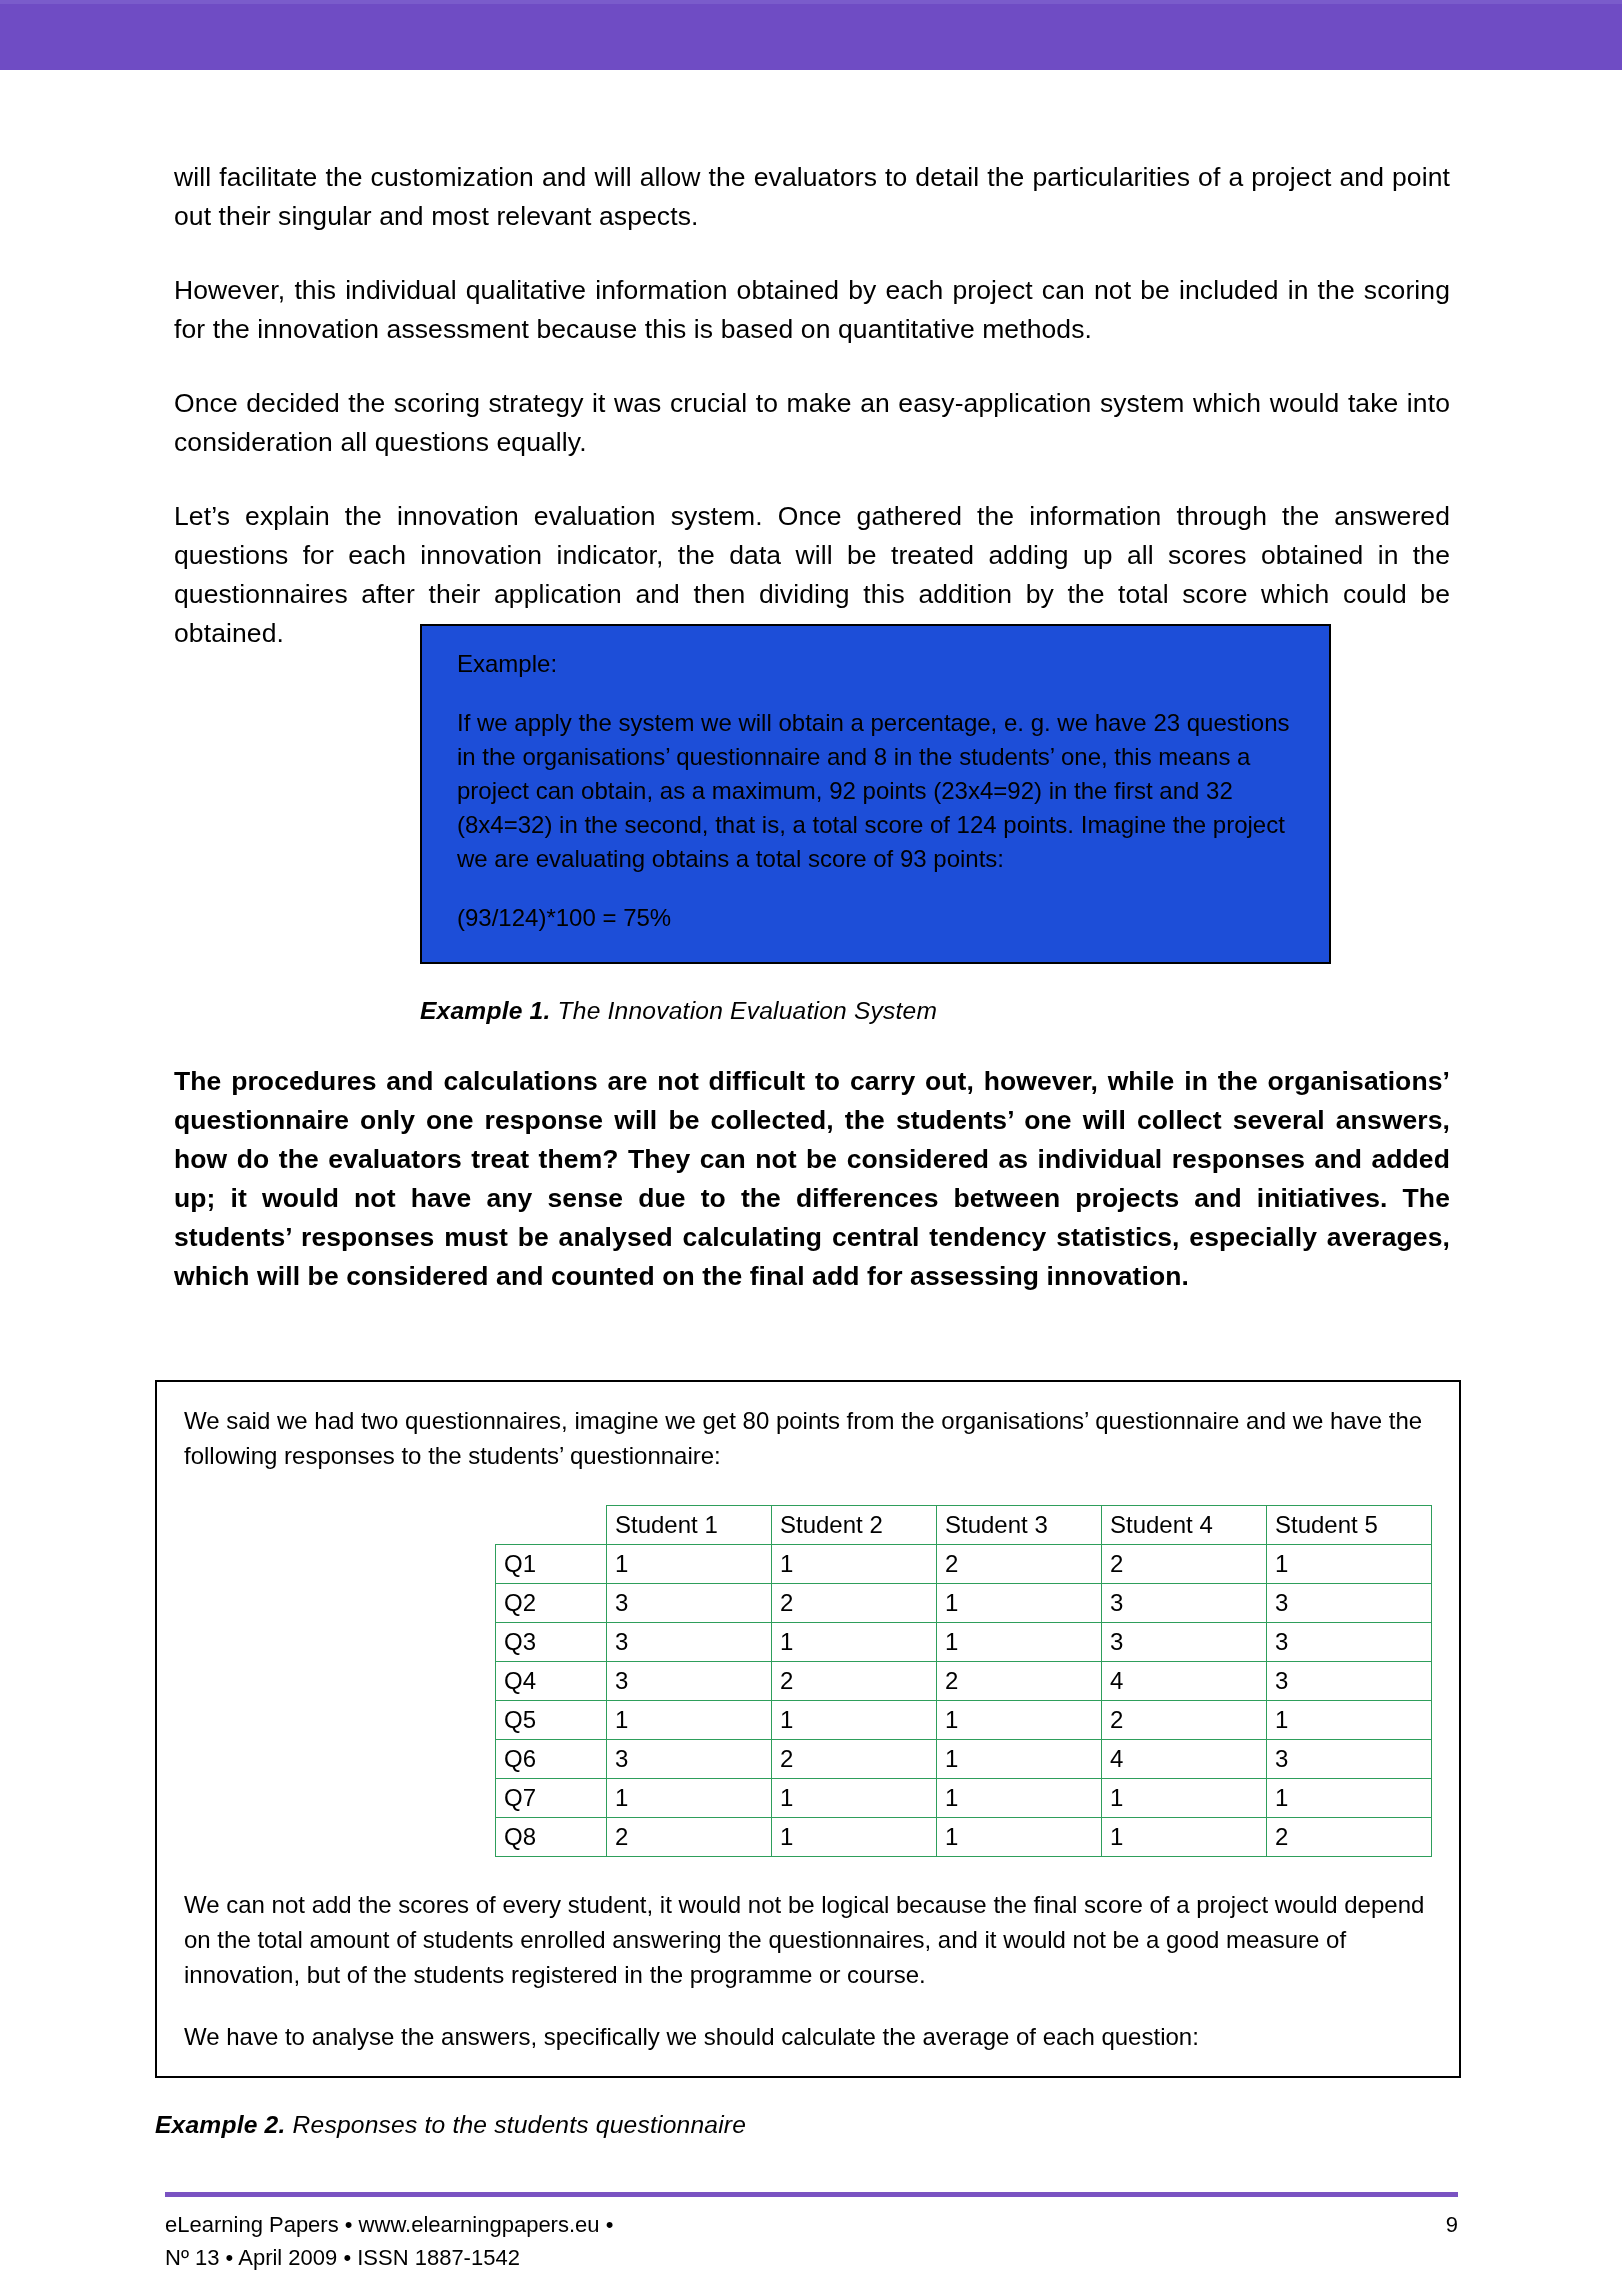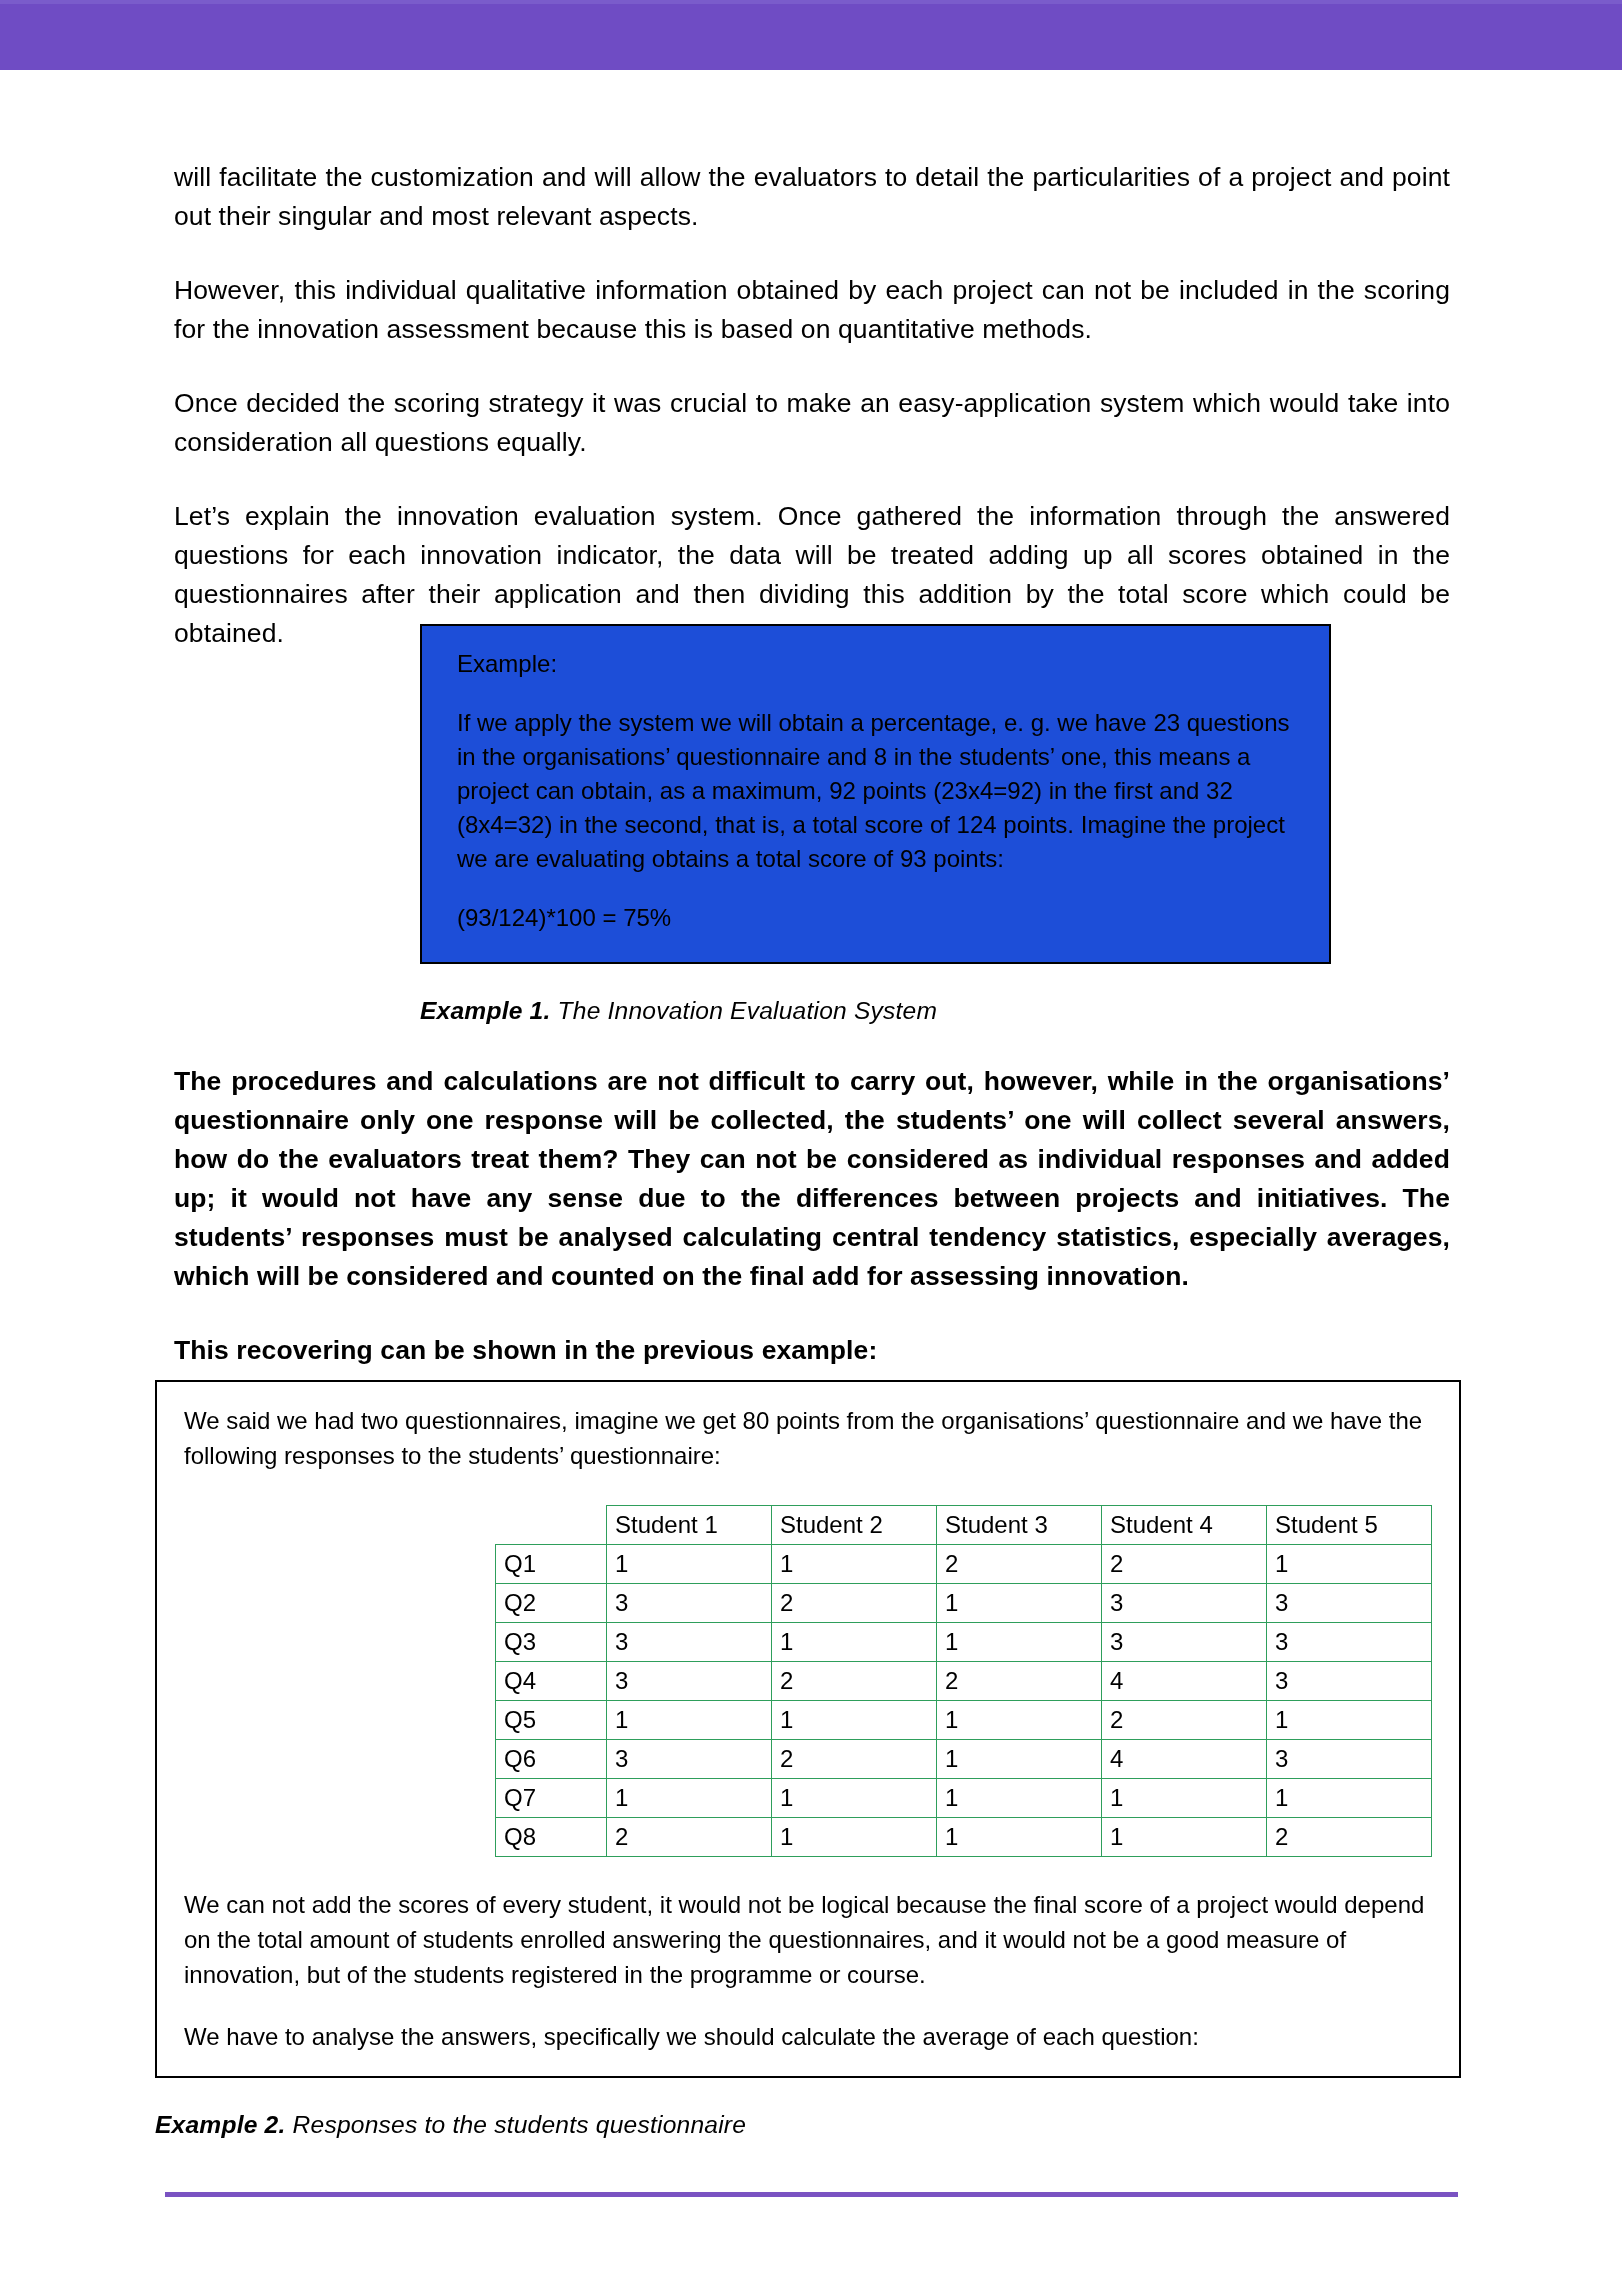--- a/index.html
+++ b/index.html
@@ -193,21 +193,20 @@
       <p class="formula">(93/124)*100 = 75%</p>
     </div>
     <div class="caption">
       <span class="cap-strong">Example 1.</span>
       <span>The Innovation Evaluation System</span>
     </div>
   </div>
 
   <div class="content" style="top:1062px;font-weight:bold;">
     <p class="body-par">The procedures and calculations are not difficult to carry out, however, while in the organisations’ questionnaire only one response will be collected, the students’ one will collect several answers, how do the evaluators treat them? They can not be considered as individual responses and added up; it would not have any sense due to the differences between projects and initiatives. The students’ responses must be analysed calculating central tendency statistics, especially averages, which will be considered and counted on the final add for assessing innovation.</p>
-    <p class="body-par">This recovering can be shown in the previous example:</p>
   </div>
 
   <div class="example2-wrap">
     <div class="example2-box">
       <p>We said we had two questionnaires, imagine we get 80 points from the organisations’ questionnaire and we have the following responses to the students’ questionnaire:</p>
 
       <div class="table-holder">
         <table class="responses">
           <colgroup>
             <col class="c-label">
@@ -298,16 +297,21 @@
       <p class="par-gap">We have to analyse the answers, specifically we should calculate the average of each question:</p>
     </div>
     <div class="caption">
       <span class="cap-strong">Example 2.</span>
       <span>Responses to the students questionnaire</span>
     </div>
   </div>
 
   <div class="footer">
     <div class="footer-rule"></div>
+    <div class="footer-body">
+      <span class="footer-lines">eLearning Papers • www.elearningpapers.eu •</span>
+      <span class="footer-lines">Nº 13 • April 2009 • ISSN 1887-1542</span>
+      <span class="footer-page">9</span>
+    </div>
   </div>
 
 </div>
 
 
 </body></html>

